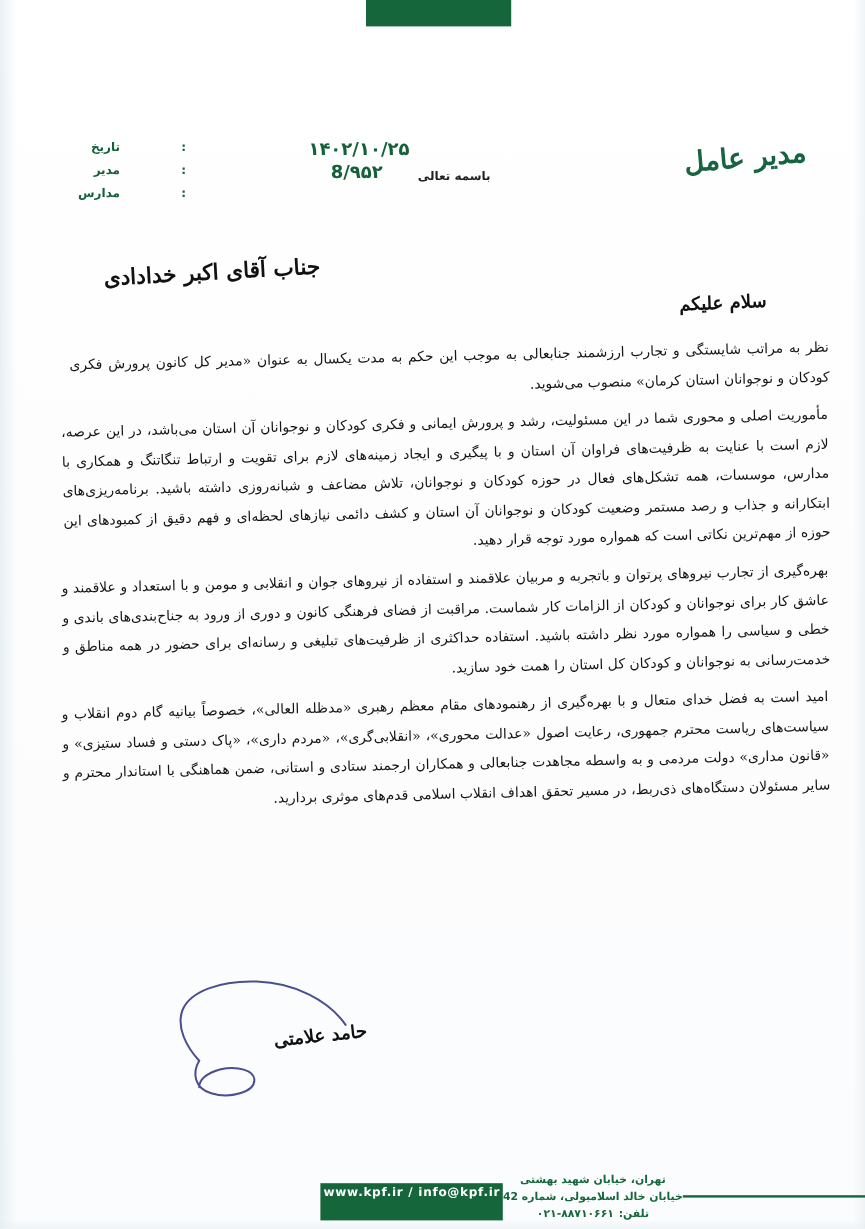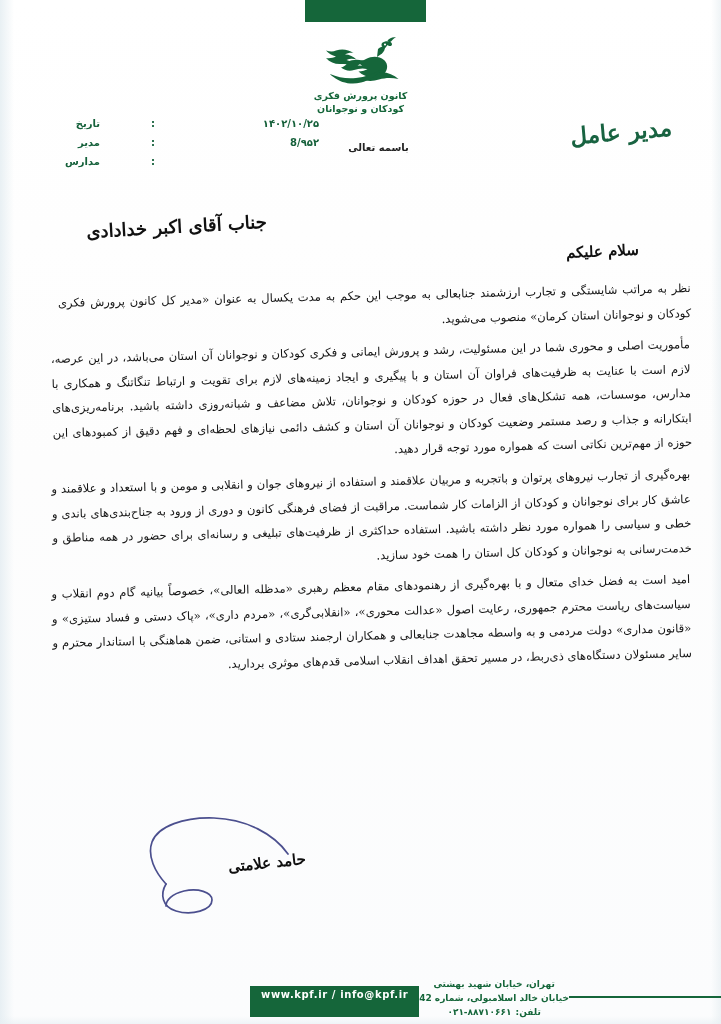--- a/index.html
+++ b/index.html
@@ -108,21 +108,21 @@
     height: 9px;
     margin: 0 3px;
   }
   .meta-value {
     flex: 0 0 auto;
     min-width: 62px;
     text-align: right;
     direction: ltr;
     letter-spacing: .3px;
     color: #15603a;
-    font-size: 10px;
+    font-size: 15px;
   }
 
   
   .basmala {
     position: absolute;
     top: 142px;
     left: 0; right: 0;
     text-align: center;
     font-size: 10px;
     font-weight: 700;
@@ -240,21 +240,21 @@
     flex-direction: row;
     justify-content: center;
     gap: 4px;
     white-space: nowrap;
   }
   .footer-phone .ph-num { direction: ltr; unicode-bidi: isolate; text-align: center; }
   .footer-banner {
     margin-top: 4px;
     background: #15663a;
     color: #ffffff;
-    width: 169px;
+    width: 152px;
     height: 31px;
     display: flex;
     align-items: flex-start;
     justify-content: center;
     padding-top: 3px;
     box-sizing: border-box;
     font-size: 10px;
     font-weight: 700;
     letter-spacing: .6px;
     direction: ltr;
@@ -264,49 +264,20 @@
 <body>
 
 <div class="page">
 
   <div class="scan-edge-left"></div>
   <div class="scan-edge-right"></div>
   <div class="scan-edge-bottom"></div>
 
   <div class="top-bar"></div>
 
-  <div class="logo-block">
-    <span>
-      <svg class="logo-mark" viewBox="0 0 172 104" xmlns="http://www.w3.org/2000/svg" aria-hidden="true">
-        <g fill="#15663a">
-
-          <path d="M128 14c5-4 12-5 17-2 3 2 4 5 2 7-2 2-6 1-8-1l-3 4c-1 2-4 2-6 1-3-2-4-6-2-9z"></path>
-          <circle cx="134" cy="17" r="2.1" fill="#ffffff"></circle>
-
-          <path d="M139 9c4-5 11-8 17-6-4 1-7 4-9 7-2 3-6 3-8-1z"></path>
-
-          <path d="M120 26c5-4 10-6 15-5-1 5-3 10-7 14l-10 7z"></path>
-
-          <path d="M36 29c12-4 25-2 35 5-6-1-12 0-17 3 9 0 17 4 23 10-7-2-14-2-20 1 8 2 15 7 19 14-9-5-19-7-29-6-12 1-23-3-31-12 7 1 14 0 20-3-8-2-15-6-20-12 7 2 14 3 20 0z"></path>
-
-          <path d="M58 52c13-6 28-6 41 1-7 0-14 2-20 6 10-1 20 2 27 9-11-4-23-4-34 0-9 3-19 1-26-5 5-1 9-4 12-8z"></path>
-
-          <path d="M96 46c12-6 26-6 36 2 6 5 8 13 5 20-3 8-11 13-20 14-13 2-27-2-36-11 7 0 14-2 20-6-9-2-17-7-22-15 6 0 12-1 17-4z"></path>
-
-          <path d="M128 72c12 1 24 6 33 14-13-3-26-3-39 1-12 4-25 4-37-1 9 0 18-2 26-6 6-3 11-6 17-8z"></path>
-
-          <path d="M24 76c16 7 34 10 52 8 18-2 35-8 51-17-10 13-25 22-41 26-19 5-40 1-55-11-3-2-6-4-7-6z"></path>
-        </g>
-      </svg>
-    </span>
-    <div class="logo-text">
-      <span>کانون پرورش فکری</span>
-      <span>کودکان و نوجوانان</span>
-    </div>
-  </div>
 
   <div class="meta">
     <div class="meta-row">
       <span class="meta-label">تاریخ</span>
       <span class="meta-colon">:</span>
       <span class="meta-dots"></span>
       <span class="meta-value">۱۴۰۲/۱۰/۲۵</span>
     </div>
     <div class="meta-row">
       <span class="meta-label">مدیر</span>

